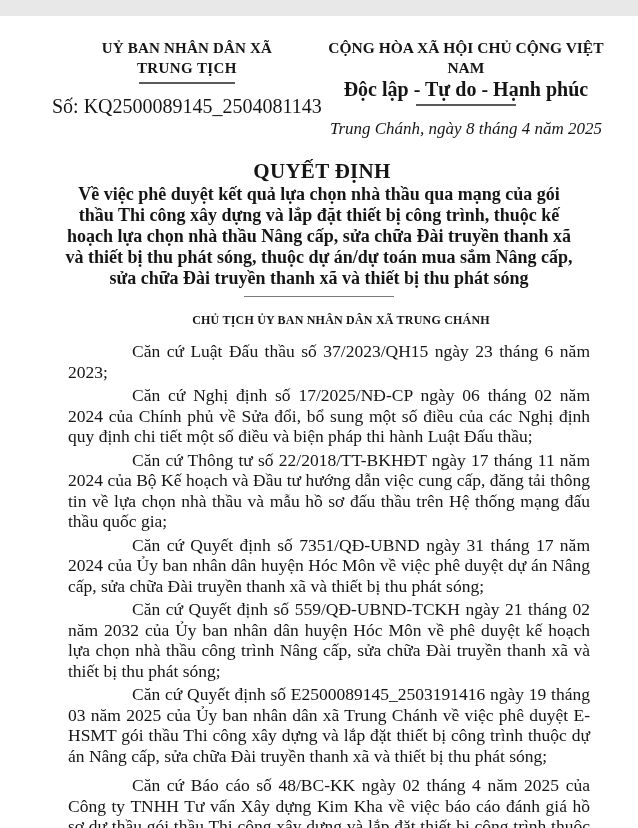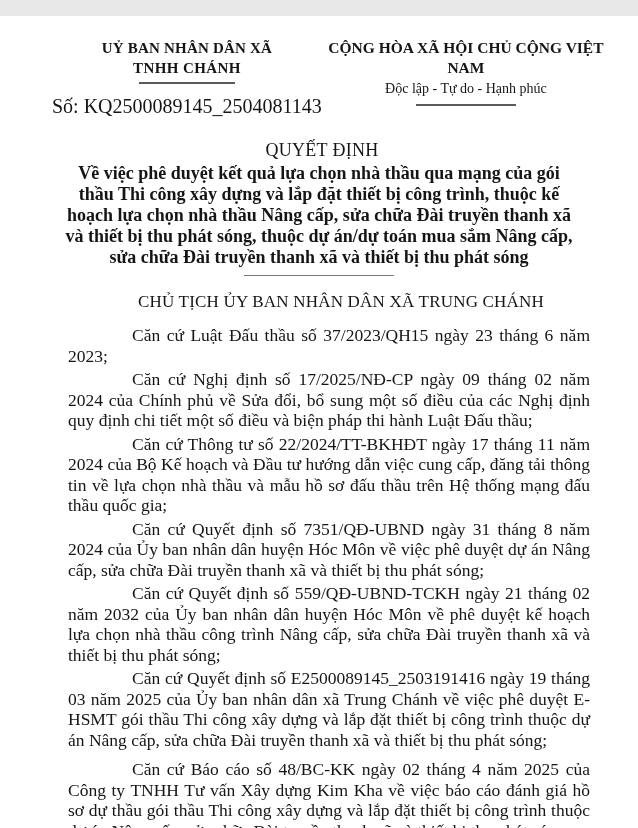--- a/index.html
+++ b/index.html
@@ -23,21 +23,21 @@
     flex: 0 0 240px;
     text-align: center;
   }
   .header-right {
     flex: 1;
     text-align: center;
   }
   .auth-line1 { font-weight: bold; font-size: 15px; line-height: 20px; letter-spacing: 0.2px; }
   .auth-line2 { font-weight: bold; font-size: 15px; line-height: 20px; letter-spacing: 0.4px; }
   .nat-line1  { font-weight: bold; font-size: 15.5px; line-height: 20px; }
-  .nat-line2  { font-weight: normal; font-size: 14px; line-height: 22px; }
+  .nat-line2  { font-weight: bold; font-size: 20px; line-height: 22px; }
   .rule {
     height: 1.5px;
     background: #5a5a5a;
     border: none;
     margin: 4px auto 0 auto;
   }
   .rule-left  { width: 96px; }
   .rule-right { width: 100px; }
   .doc-number {
     font-size: 20px;
@@ -49,41 +49,41 @@
     font-size: 17px;
     margin-top: 13px;
     white-space: nowrap;
   }
   
   .title-block {
     margin-top: 21px;
     text-align: center;
   }
   .doc-title {
-    font-weight: normal;
-    font-size: 18px;
+    font-weight: bold;
+    font-size: 21px;
     line-height: 22px;
     letter-spacing: 0.3px;
     padding-left: 6px;
   }
   .doc-subject {
     font-weight: bold;
     font-size: 18px;
     line-height: 21px;
     width: 516px;
     margin: 2px auto 0 auto;
     text-align: center;
   }
   .rule-title { width: 150px; height: 1.5px; background: #7a7a7a; margin-top: 7px; }
   
   .issuer {
     margin-top: 16px;
     text-align: center;
-    font-weight: normal;
-    font-size: 17px;
+    font-weight: bold;
+    font-size: 12px;
     letter-spacing: 0.2px;
     padding-left: 44px;
   }
   
   .body-text {
     padding: 13px 48px 0 68px;
   }
   .body-text p {
     font-size: 17.5px;
     line-height: 20.5px;
@@ -94,43 +94,44 @@
   .body-text p.gap-before { margin-top: 9px; }
 </style>
 </head>
 <body>
 
 <div class="page">
 
   <div class="header">
     <div class="header-left">
       <div class="auth-line1">UỶ BAN NHÂN DÂN XÃ</div>
-      <div class="auth-line2">TNHH CHÁNH</div>
+      <div class="auth-line2">TRUNG TỊCH</div>
       <div class="rule rule-left"></div>
       <div class="doc-number">Số: KQ2500089145_2504081143</div>
     </div>
     <div class="header-right">
       <div class="nat-line1">CỘNG HÒA XÃ HỘI CHỦ CỘNG VIỆT NAM</div>
       <div class="nat-line2">Độc lập - Tự do - Hạnh phúc</div>
       <div class="rule rule-right"></div>
+      <div class="place-date">Trung Chánh, ngày 8 tháng 4 năm 2025</div>
     </div>
   </div>
 
   <div class="title-block">
     <div class="doc-title">QUYẾT ĐỊNH</div>
     <div class="doc-subject">Về việc phê duyệt kết quả lựa chọn nhà thầu qua mạng của gói thầu Thi công xây dựng và lắp đặt thiết bị công trình, thuộc kế hoạch lựa chọn nhà thầu Nâng cấp, sửa chữa Đài truyền thanh xã và thiết bị thu phát sóng, thuộc dự án/dự toán mua sắm Nâng cấp, sửa chữa Đài truyền thanh xã và thiết bị thu phát sóng</div>
     <div class="rule rule-title"></div>
   </div>
 
   <div class="issuer">CHỦ TỊCH ỦY BAN NHÂN DÂN XÃ TRUNG CHÁNH</div>
 
   <div class="body-text">
     <p>Căn cứ Luật Đấu thầu số 37/2023/QH15 ngày 23 tháng 6 năm 2023;</p>
-    <p>Căn cứ Nghị định số 17/2025/NĐ-CP ngày 09 tháng 02 năm 2024 của Chính phủ về Sửa đổi, bổ sung một số điều của các Nghị định quy định chi tiết một số điều và biện pháp thi hành Luật Đấu thầu;</p>
-    <p>Căn cứ Thông tư số 22/2024/TT-BKHĐT ngày 17 tháng 11 năm 2024 của Bộ Kế hoạch và Đầu tư hướng dẫn việc cung cấp, đăng tải thông tin về lựa chọn nhà thầu và mẫu hồ sơ đấu thầu trên Hệ thống mạng đấu thầu quốc gia;</p>
-    <p>Căn cứ Quyết định số 7351/QĐ-UBND ngày 31 tháng 8 năm 2024 của Ủy ban nhân dân huyện Hóc Môn về việc phê duyệt dự án Nâng cấp, sửa chữa Đài truyền thanh xã và thiết bị thu phát sóng;</p>
+    <p>Căn cứ Nghị định số 17/2025/NĐ-CP ngày 06 tháng 02 năm 2024 của Chính phủ về Sửa đổi, bổ sung một số điều của các Nghị định quy định chi tiết một số điều và biện pháp thi hành Luật Đấu thầu;</p>
+    <p>Căn cứ Thông tư số 22/2018/TT-BKHĐT ngày 17 tháng 11 năm 2024 của Bộ Kế hoạch và Đầu tư hướng dẫn việc cung cấp, đăng tải thông tin về lựa chọn nhà thầu và mẫu hồ sơ đấu thầu trên Hệ thống mạng đấu thầu quốc gia;</p>
+    <p>Căn cứ Quyết định số 7351/QĐ-UBND ngày 31 tháng 17 năm 2024 của Ủy ban nhân dân huyện Hóc Môn về việc phê duyệt dự án Nâng cấp, sửa chữa Đài truyền thanh xã và thiết bị thu phát sóng;</p>
     <p>Căn cứ Quyết định số 559/QĐ-UBND-TCKH ngày 21 tháng 02 năm 2032 của Ủy ban nhân dân huyện Hóc Môn về phê duyệt kế hoạch lựa chọn nhà thầu công trình Nâng cấp, sửa chữa Đài truyền thanh xã và thiết bị thu phát sóng;</p>
     <p>Căn cứ Quyết định số E2500089145_2503191416 ngày 19 tháng 03 năm 2025 của Ủy ban nhân dân xã Trung Chánh về việc phê duyệt E-HSMT gói thầu Thi công xây dựng và lắp đặt thiết bị công trình thuộc dự án Nâng cấp, sửa chữa Đài truyền thanh xã và thiết bị thu phát sóng;</p>
     <p class="gap-before">Căn cứ Báo cáo số 48/BC-KK ngày 02 tháng 4 năm 2025 của Công ty TNHH Tư vấn Xây dựng Kim Kha về việc báo cáo đánh giá hồ sơ dự thầu gói thầu Thi công xây dựng và lắp đặt thiết bị công trình thuộc dự án Nâng cấp, sửa chữa Đài truyền thanh xã và thiết bị thu phát sóng;</p>
 
   </div>
 
 </div>
 
 </body></html>

